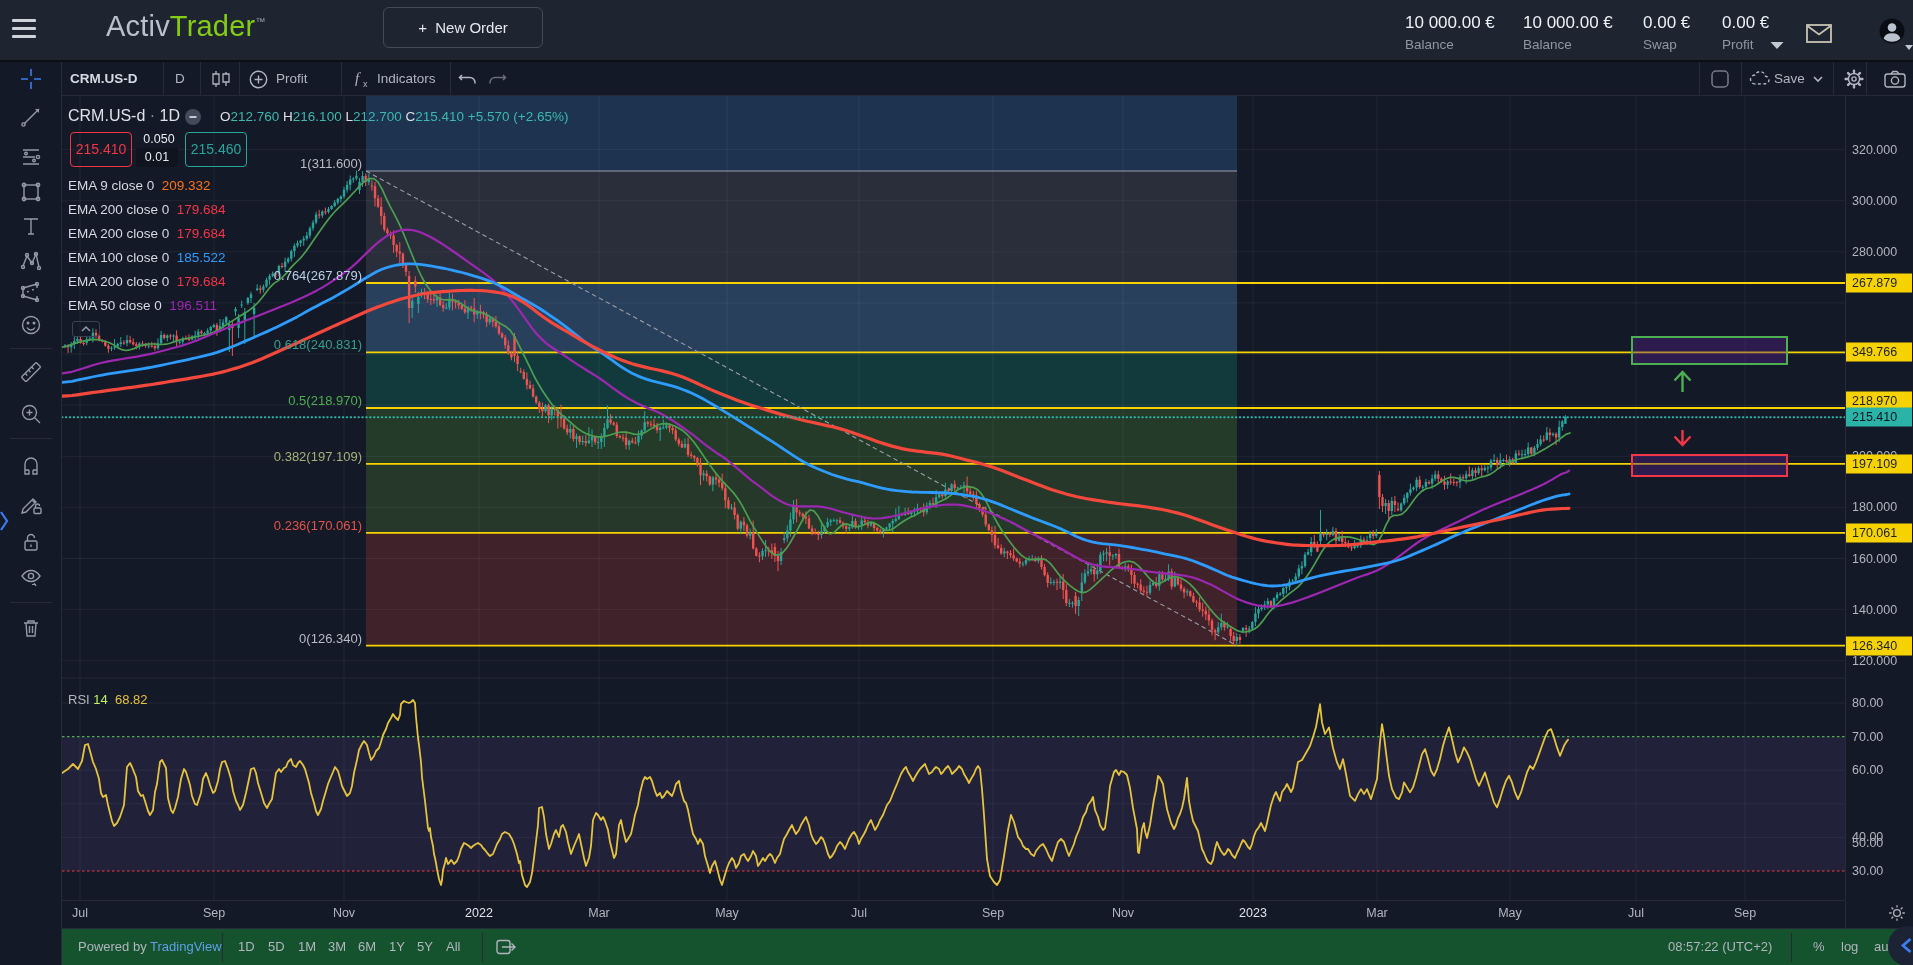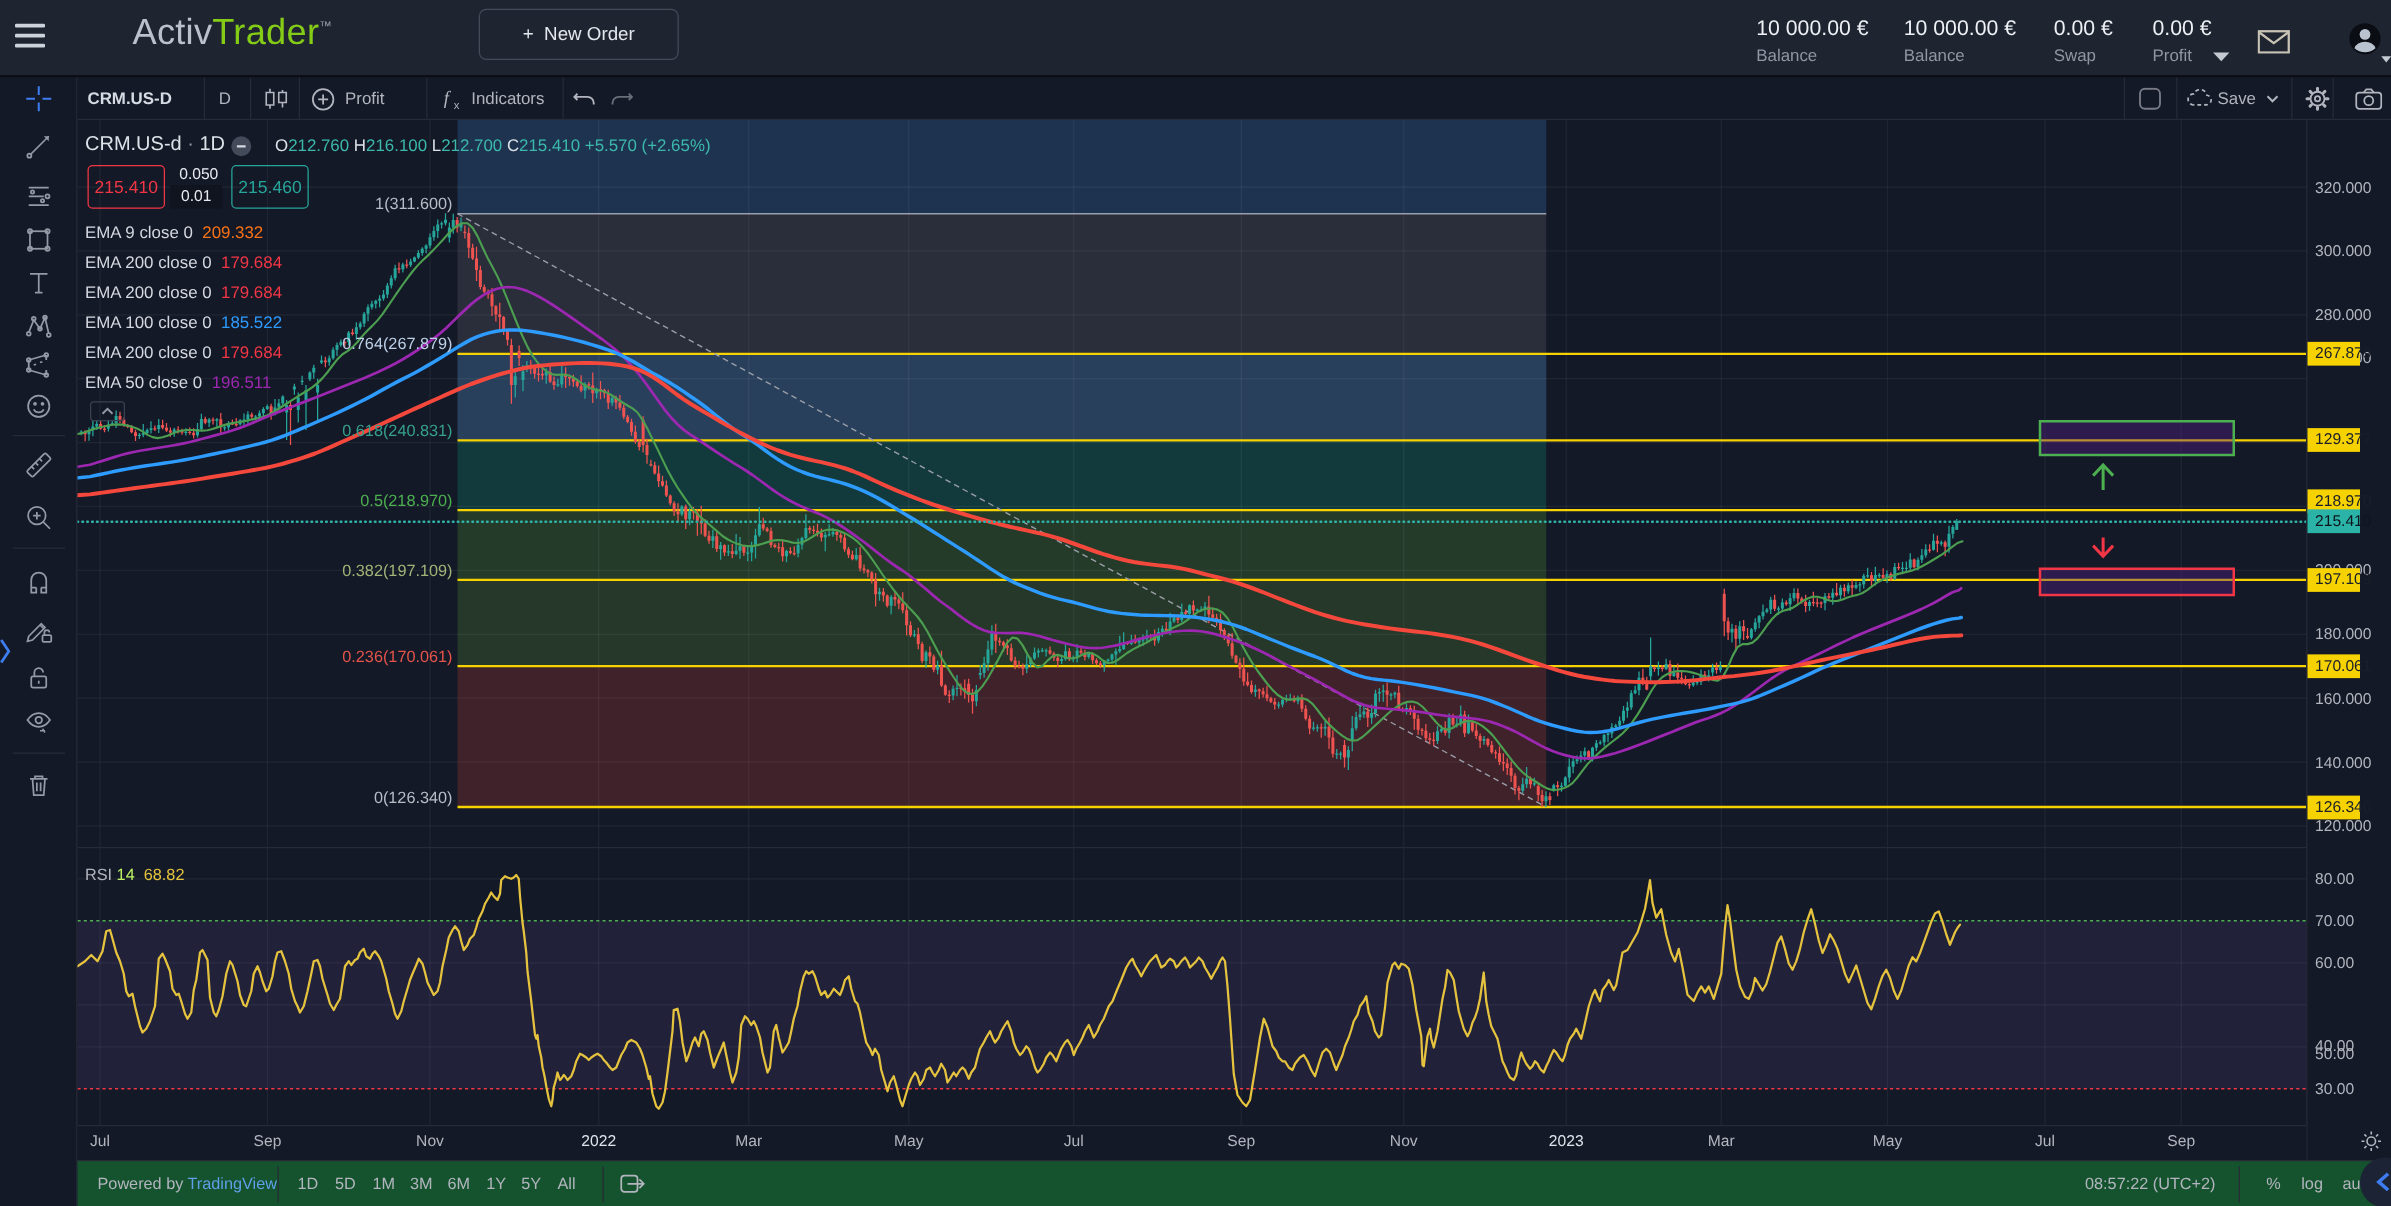--- a/index.html
+++ b/index.html
@@ -17,21 +17,21 @@
 .acct .v { font-size:17px; color:#eef1f5; white-space:nowrap; }
 .acct .l { font-size:13.5px; color:#8f97a3; margin-top:4px; }
 #paneldivider { position:absolute; left:0; top:60px; width:1913px; height:2px; background:#0b0e14; }
 #toolbar { position:absolute; left:62px; top:62px; width:1851px; height:34px; background:#141927; border-bottom:1px solid #262b37; color:#b2b5be; }
 #leftcol { position:absolute; left:0; top:62px; width:62px; height:903px; background:#141927; border-right:1px solid #262b37; }
 .tbsep { position:absolute; top:0; width:1px; height:33px; background:#262b37; }
 .tbtxt { position:absolute; top:0; height:33px; line-height:33px; font-size:13.5px; color:#b2b5be; }
 #bottombar { position:absolute; left:62px; top:928px; width:1851px; height:37px; background:#14532d; border-top:1px solid #262b37; color:#b2b5be; font-size:13px; }
 #priceaxis { position:absolute; left:1845px; top:96px; width:68px; height:832px; background:#141927; border-left:1px solid #262b37; }
 .pl { position:absolute; left:6px; transform:translateY(-50%); font-size:12.5px; color:#b2b5be; white-space:nowrap; }
-.ylab { position:absolute; left:0px; transform:translateY(-50%); width:42px; height:19px; background:#f6d300; color:#1b1f2a; font-size:12.5px; line-height:19px; text-align:left; padding-left:6px; }
+.ylab { position:absolute; left:0px; transform:translateY(-50%); width:66px; height:19px; background:#f6d300; color:#1b1f2a; font-size:12.5px; line-height:19px; text-align:left; padding-left:6px; }
 .fiblab { position:absolute; transform:translate(-100%,-50%); font-size:13px; white-space:nowrap; }
 #timeaxis { position:absolute; left:62px; top:900px; width:1783px; height:28px; background:#141927; border-top:1px solid #262b37; }
 .tl { position:absolute; top:5px; transform:translateX(-50%); font-size:12.5px; color:#b2b5be; }
 .tl.yr { color:#dfe3ea; }
 </style>
 </head>
 <body>
 
 <div id="navbar">
   <div id="burger">
@@ -328,22 +328,22 @@
 <div class="pl" style="top:462.5px;">160.000</div>
 <div class="pl" style="top:513.6px;">140.000</div>
 <div class="pl" style="top:564.7px;">120.000</div>
 <div class="pl" style="top:607.0px;">80.00</div>
 <div class="pl" style="top:640.6px;">70.00</div>
 <div class="pl" style="top:674.2px;">60.00</div>
 <div class="pl" style="top:707.8px;margin-top:39px;">50.00</div>
 <div class="pl" style="top:741.4px;">40.00</div>
 <div class="pl" style="top:775.0px;">30.00</div>
 <div class="ylab" style="top:187.0px;">267.879</div>
-<div class="ylab" style="top:256.3px;">129.377</div>
-<div class="ylab" style="top:305.0px;text-align:center;">218.970</div>
+<div class="ylab" style="top:256.3px;">349.766</div>
+<div class="ylab" style="top:305.0px;">218.970</div>
 <div class="ylab" style="top:367.8px;">197.109</div>
 <div class="ylab" style="top:436.9px;">170.061</div>
 <div class="ylab" style="top:549.6px;">126.340</div>
 <div class="ylab" style="top:321.3px;background:#2ab3a6;color:#10141d;">215.410</div>
 <svg class="abs" style="left:42px;top:808px;" width="18" height="18" viewBox="0 0 18 18">
 <circle cx="9" cy="9" r="3.4" fill="none" stroke="#b2b5be" stroke-width="1.3"></circle>
 <g stroke="#b2b5be" stroke-width="1.3">
         <path d="M9 1.2V3.6M9 14.4V16.8M1.2 9H3.6M14.4 9H16.8M3.5 3.5L5.2 5.2M12.8 12.8L14.5 14.5M14.5 3.5L12.8 5.2M5.2 12.8L3.5 14.5"></path>
       </g>
     </svg>

